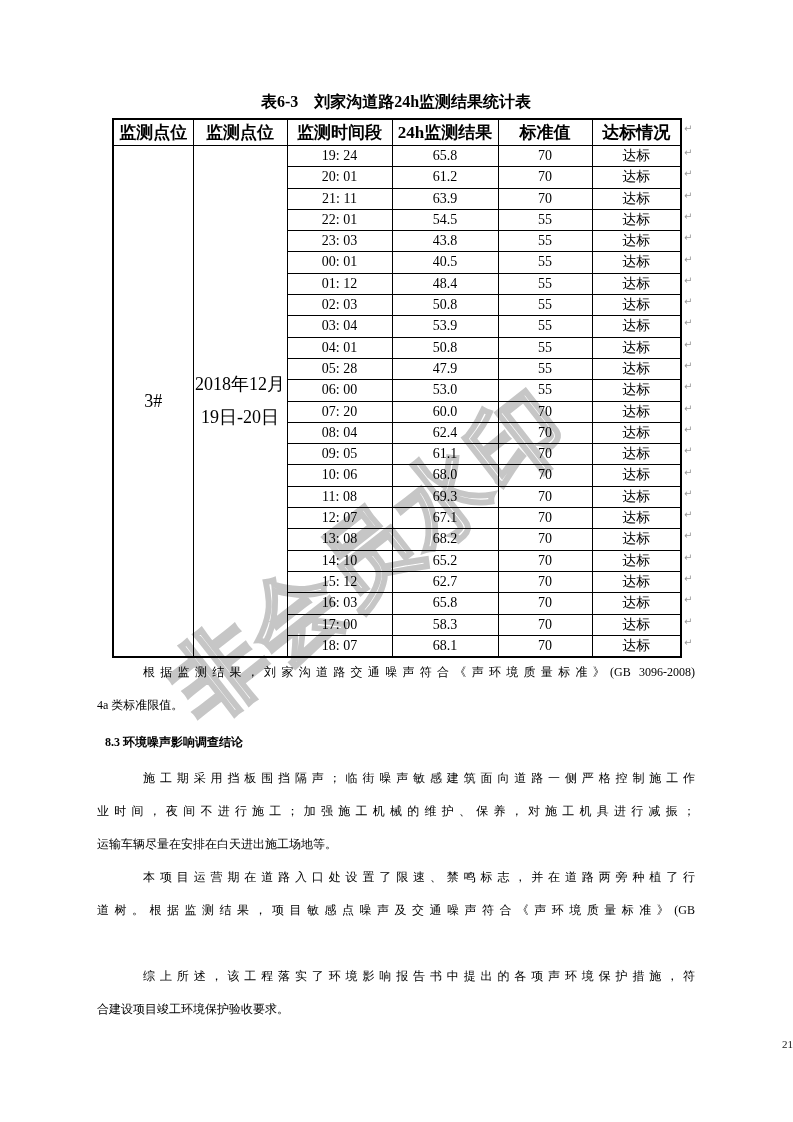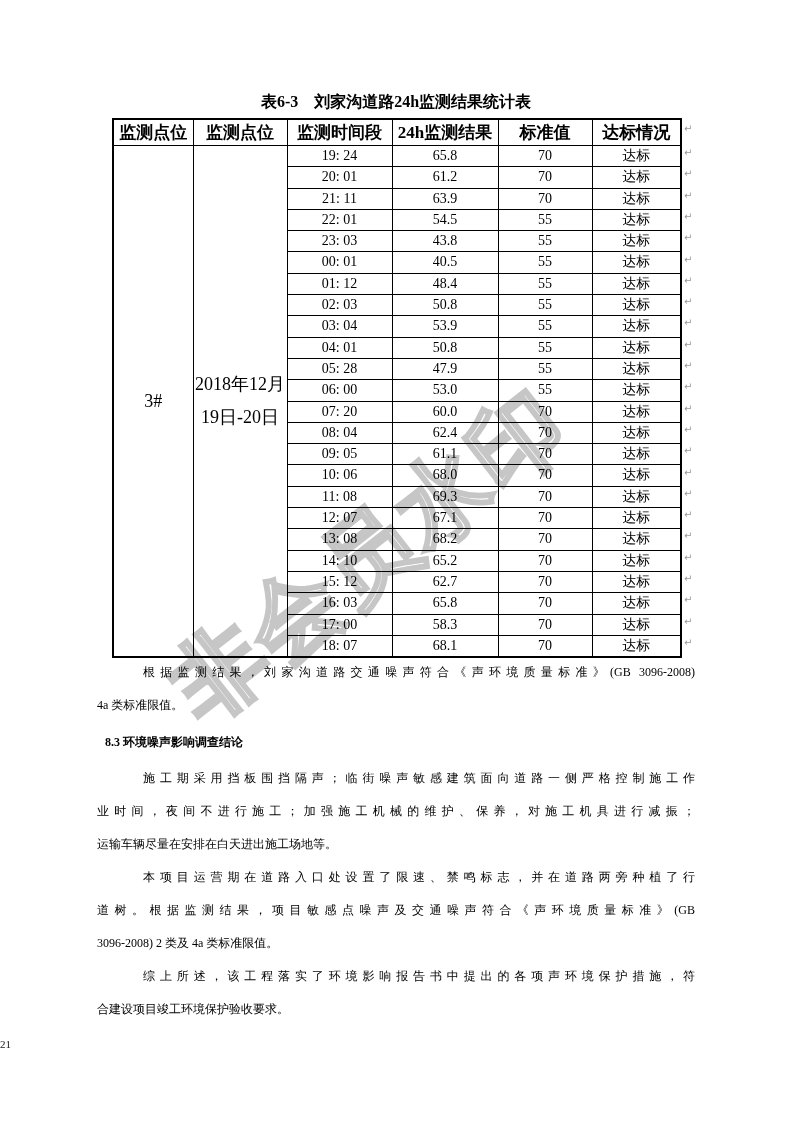--- a/index.html
+++ b/index.html
@@ -62,21 +62,21 @@
   }
   .text-line{text-align:justify;text-align-last:justify;}
   .text-line.last{text-align-last:left;}
   .text-line.indent{text-indent:46px;}
   .section-heading{
     position:absolute;left:105px;width:598px;
     font-size:12px;font-weight:bold;line-height:33px;
   }
   .page-number{
     position:absolute;left:0;top:1038px;width:100%;
-    text-align:left;font-size:11px;color:#1a1a1a;
+    text-align:right;font-size:11px;color:#1a1a1a;
   }
 </style>
 </head>
 <body>
 
 <div class="page">
 
   <div class="watermark">非会员水印</div>
 
   <div class="content">
@@ -292,21 +292,20 @@
 
     <div class="text-block" style="top:762px">
         <div class="text-line indent">施工期采用挡板围挡隔声；临街噪声敏感建筑面向道路一侧严格控制施工作</div>
         <div class="text-line">业时间，夜间不进行施工；加强施工机械的维护、保养，对施工机具进行减振；</div>
         <div class="text-line last">运输车辆尽量在安排在白天进出施工场地等。</div>
       </div>
 
     <div class="text-block" style="top:861px">
         <div class="text-line indent">本项目运营期在道路入口处设置了限速、禁鸣标志，并在道路两旁种植了行</div>
         <div class="text-line">道树。根据监测结果，项目敏感点噪声及交通噪声符合《声环境质量标准》(GB</div>
-        <div class="text-line last">3096-2008) 2 类及 4a 类标准限值。</div>
       </div>
 
     <div class="text-block" style="top:960px">
         <div class="text-line indent">综上所述，该工程落实了环境影响报告书中提出的各项声环境保护措施，符</div>
         <div class="text-line last">合建设项目竣工环境保护验收要求。</div>
       </div>
 
     <div class="page-number">21</div>
 
   </div>

